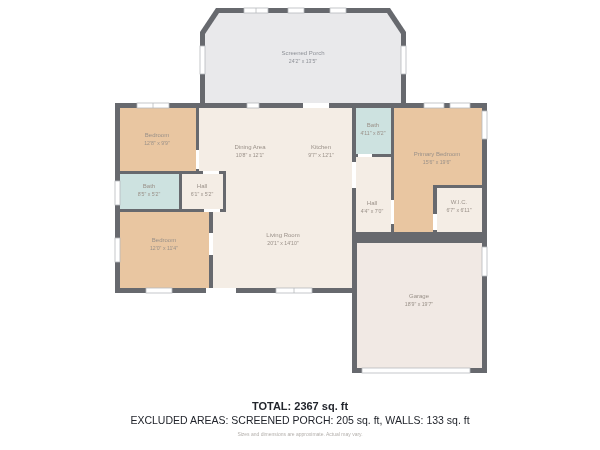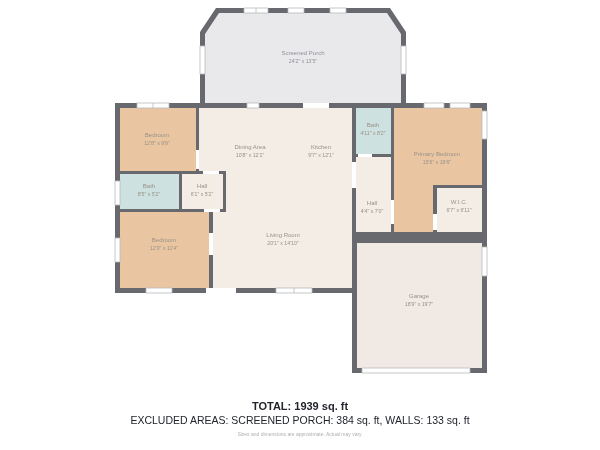--- a/index.html
+++ b/index.html
@@ -139,17 +139,17 @@
 
       <text class="lbl" x="459" y="204">W.I.C.</text>
       <text class="dims" x="459" y="212">6'7" x 6'11"</text>
 
       <text class="lbl" x="419" y="298">Garage</text>
       <text class="dims" x="419" y="306">18'9" x 19'7"</text>
     </g>
   </svg>
 
   <div class="footer">
-    <div class="total">TOTAL: 1939 sq. ft</div>
-    <div class="excluded">EXCLUDED AREAS: SCREENED PORCH: 384 sq. ft, WALLS: 133 sq. ft</div>
+    <div class="total">TOTAL: 2367 sq. ft</div>
+    <div class="excluded">EXCLUDED AREAS: SCREENED PORCH: 205 sq. ft, WALLS: 133 sq. ft</div>
     <div class="disclaimer">Sizes and dimensions are approximate. Actual may vary.</div>
   </div>
 </div>
 
 </body></html>

